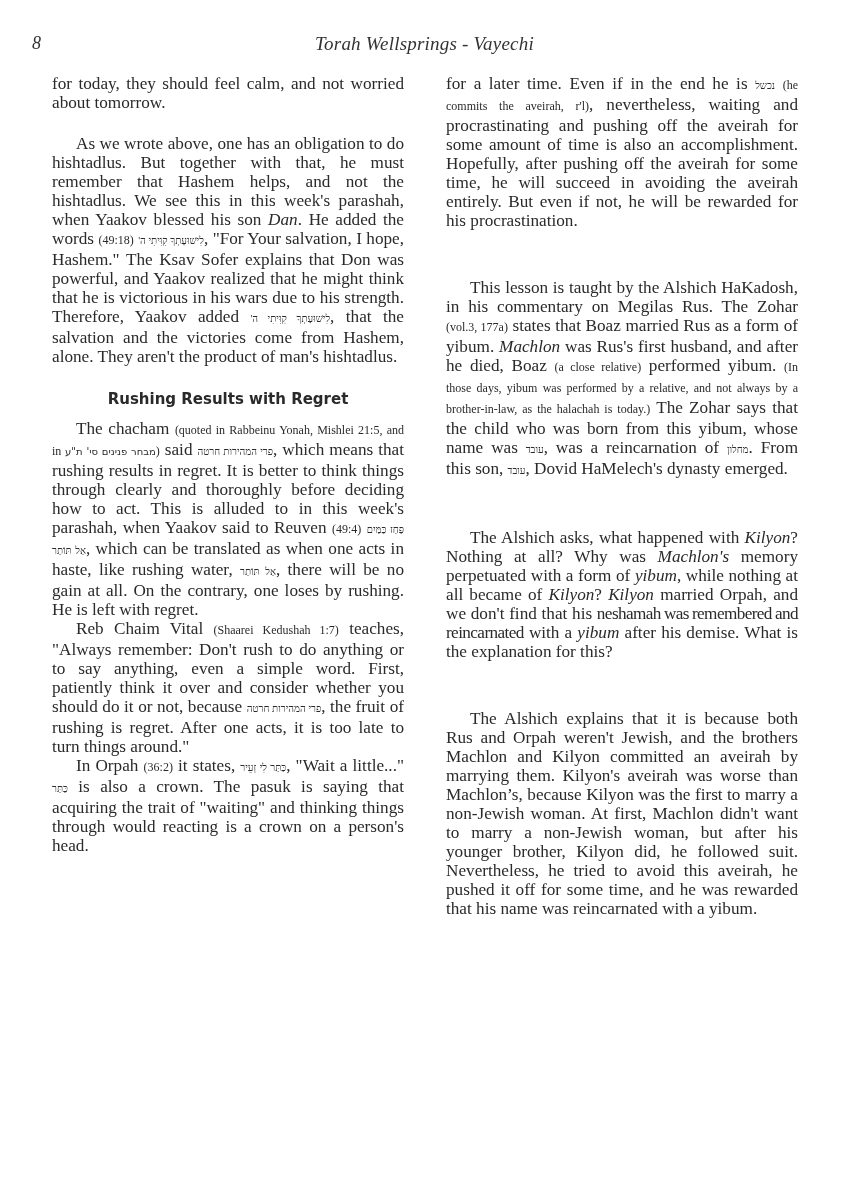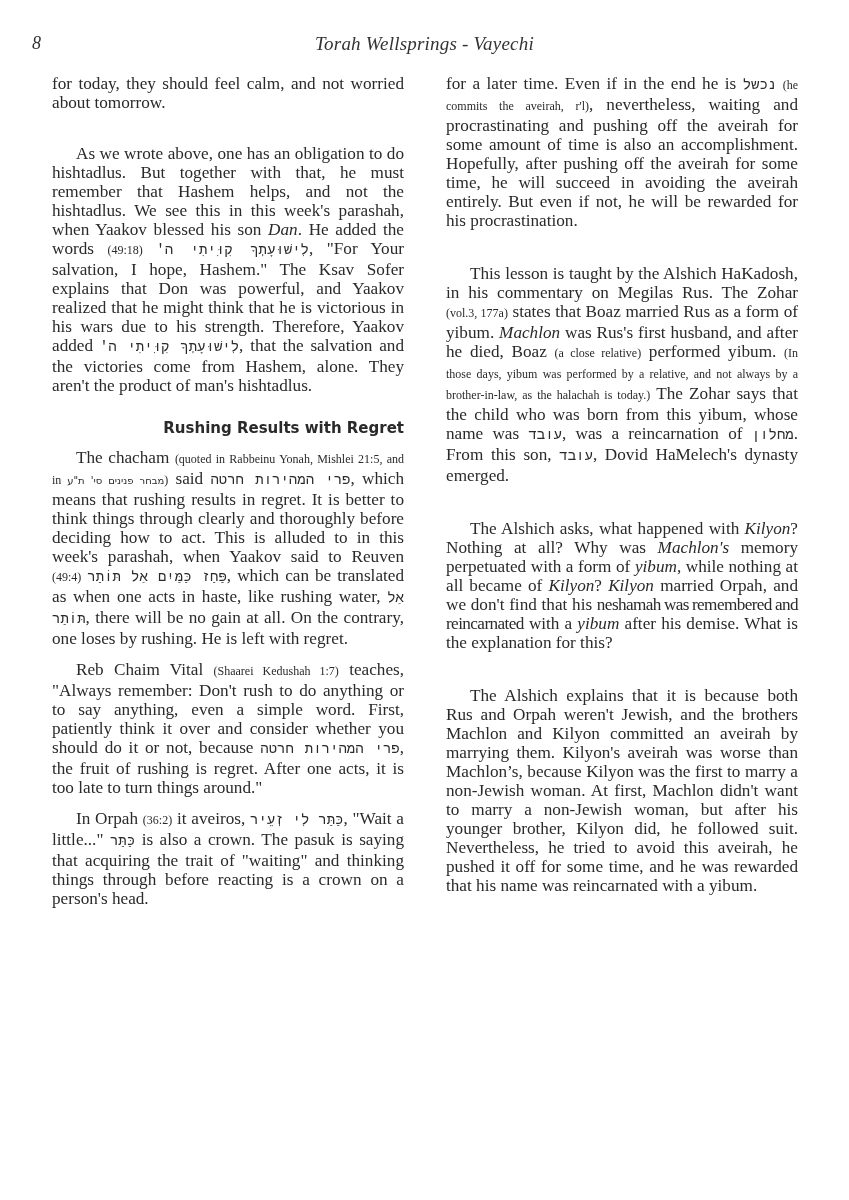--- a/index.html
+++ b/index.html
@@ -20,30 +20,30 @@
     font-style: italic; font-size: 19px; color: #333; letter-spacing: 0.2px;
   }
   .col {
     position: absolute; top: 74px; width: 352px;
     font-size: 17.2px; line-height: 19px; text-align: justify;
   }
   .col.left { left: 52px; }
   .col.right { left: 446px; }
   p { margin: 0; text-indent: 0; }
   p.indent { text-indent: 24px; }
-  .gap-s { margin-top: 12px; }
-  .gap-m { margin-top: 32px; }
-  .gap-l { margin-top: 34px; }
+  .gap-s { }
+  .gap-m { margin-top: 22px; }
+  .gap-l { margin-top: 48px; }
   .small { font-size: 12px; }
-  .heb { font-family: Liberation Mono, monospace; font-size: 14px; direction: rtl; unicode-bidi: isolate; }
+  .heb { font-family: Liberation Serif, serif; font-size: 10px; direction: rtl; unicode-bidi: isolate; }
   .heb-s { font-family: "DejaVu Sans", sans-serif; font-size: 10px; direction: rtl; unicode-bidi: isolate; }
   .it { font-style: italic; }
   .subhead {
     font-family: "DejaVu Sans", sans-serif; font-weight: bold;
-    font-size: 15px; text-align: right; margin-top: 24px; margin-bottom: 10px;
+    font-size: 15px; text-align: center; margin-top: 24px; margin-bottom: 10px;
     color: #2a2a2a;
   }
   .tight { letter-spacing: -0.6px; word-spacing: -1px; }
 </style>
 </head>
 <body>
 
 <div class="header">
   <span class="page-num">8</span>
   <span class="running-title">Torah Wellsprings - Vayechi</span>
@@ -55,21 +55,21 @@
   </p>
 
   <p class="indent gap-m"><span>As we wrote above, one has an obligation to do hishtadlus. But together with that, he must remember that Hashem helps, and not the hishtadlus. We see this in this week's parashah, when Yaakov blessed his son </span><span class="it">Dan</span><span>. He added the words </span><span class="small">(49:18)</span> <span class="heb">לִישׁוּעָתְךָ קִוִּיתִי ה'</span><span>, "For Your salvation, I hope, Hashem." The Ksav Sofer explains that Don was powerful, and Yaakov realized that he might think that he is victorious in his wars due to his strength. Therefore, Yaakov added </span><span class="heb">לִישׁוּעָתְךָ קִוִּיתִי ה'</span><span>, that the salvation and the victories come from Hashem, alone. They aren't the product of man's hishtadlus.</span></p>
 
   <div class="subhead">Rushing Results with Regret</div>
 
   <p class="indent"><span>The chacham </span><span class="small">(quoted in Rabbeinu Yonah, Mishlei 21:5, and in </span><span class="heb-s">מבחר פנינים סי' ת"ע</span><span class="small">)</span><span> said </span><span class="heb">פרי המהירות חרטה</span><span>, which means that rushing results in regret. It is better to think things through clearly and thoroughly before deciding how to act. This is alluded to in this week's parashah, when Yaakov said to Reuven </span><span class="small">(49:4)</span> <span class="heb">פַּחַז כַּמַּיִם אַל תּוֹתַר</span><span>, which can be translated as when one acts in haste, like rushing water, </span><span class="heb">אַל תּוֹתַר</span><span>, there will be no gain at all. On the contrary, one loses by rushing. He is left with regret.</span></p>
 
   <p class="indent gap-s"><span>Reb Chaim Vital </span><span class="small">(Shaarei Kedushah 1:7)</span><span> teaches, "Always remember: Don't rush to do anything or to say anything, even a simple word. First, patiently think it over and consider whether you should do it or not, because </span><span class="heb">פרי המהירות חרטה</span><span>, the fruit of rushing is regret. After one acts, it is too late to turn things around."</span></p>
 
-  <p class="indent gap-s"><span>In Orpah </span><span class="small">(36:2)</span><span> it aveiros, </span><span class="heb">כַּתַּר לִי זְעֵיר</span><span>, "Wait a little..." </span><span class="heb">כַּתַּר</span><span> is also a crown. The pasuk is saying that acquiring the trait of "waiting" and thinking things through before reacting is a crown on a person's head.</span></p>
+  <p class="indent gap-s"><span>In Orpah </span><span class="small">(36:2)</span><span> it states, </span><span class="heb">כַּתַּר לִי זְעֵיר</span><span>, "Wait a little..." </span><span class="heb">כַּתַּר</span><span> is also a crown. The pasuk is saying that acquiring the trait of "waiting" and thinking things through would reacting is a crown on a person's head.</span></p>
 
 </div>
 
 <div class="col right">
   <p><span>for a later time. Even if in the end he is </span><span class="heb">נכשל</span><span> </span><span class="small">(he commits the aveirah, r'l)</span><span>, nevertheless, waiting and procrastinating and pushing off the aveirah for some amount of time is also an accomplishment. Hopefully, after pushing off the aveirah for some time, he will succeed in avoiding the aveirah entirely. But even if not, he will be rewarded for his procrastination.</span></p>
 
   <p class="indent gap-l"><span>This lesson is taught by the Alshich HaKadosh, in his commentary on Megilas Rus. The Zohar </span><span class="small">(vol.3, 177a)</span><span> states that Boaz married Rus as a form of yibum. </span><span class="it">Machlon</span><span> was Rus's first husband, and after he died, Boaz </span><span class="small">(a close relative)</span><span> performed yibum. </span><span class="small">(In those days, yibum was performed by a relative, and not always by a brother-in-law, as the halachah is today.)</span><span> The Zohar says that the child who was born from this yibum, whose name was </span><span class="heb">עובד</span><span>, was a reincarnation of </span><span class="heb">מחלון</span><span>. From this son, </span><span class="heb">עובד</span><span>, Dovid HaMelech's dynasty emerged.</span></p>
 
   <p class="indent gap-l"><span>The Alshich asks, what happened with </span><span class="it">Kilyon</span><span>? Nothing at all? Why was </span><span class="it">Machlon's</span><span> memory perpetuated with a form of </span><span class="it">yibum</span><span>, while nothing at all became of </span><span class="it">Kilyon</span><span>? </span><span class="it">Kilyon</span><span> married Orpah, and we don't find that his </span><span class="tight">neshamah was remembered and reincarnated</span><span> with a </span><span class="it">yibum</span><span> after his demise. What is the explanation for this?</span></p>
 

